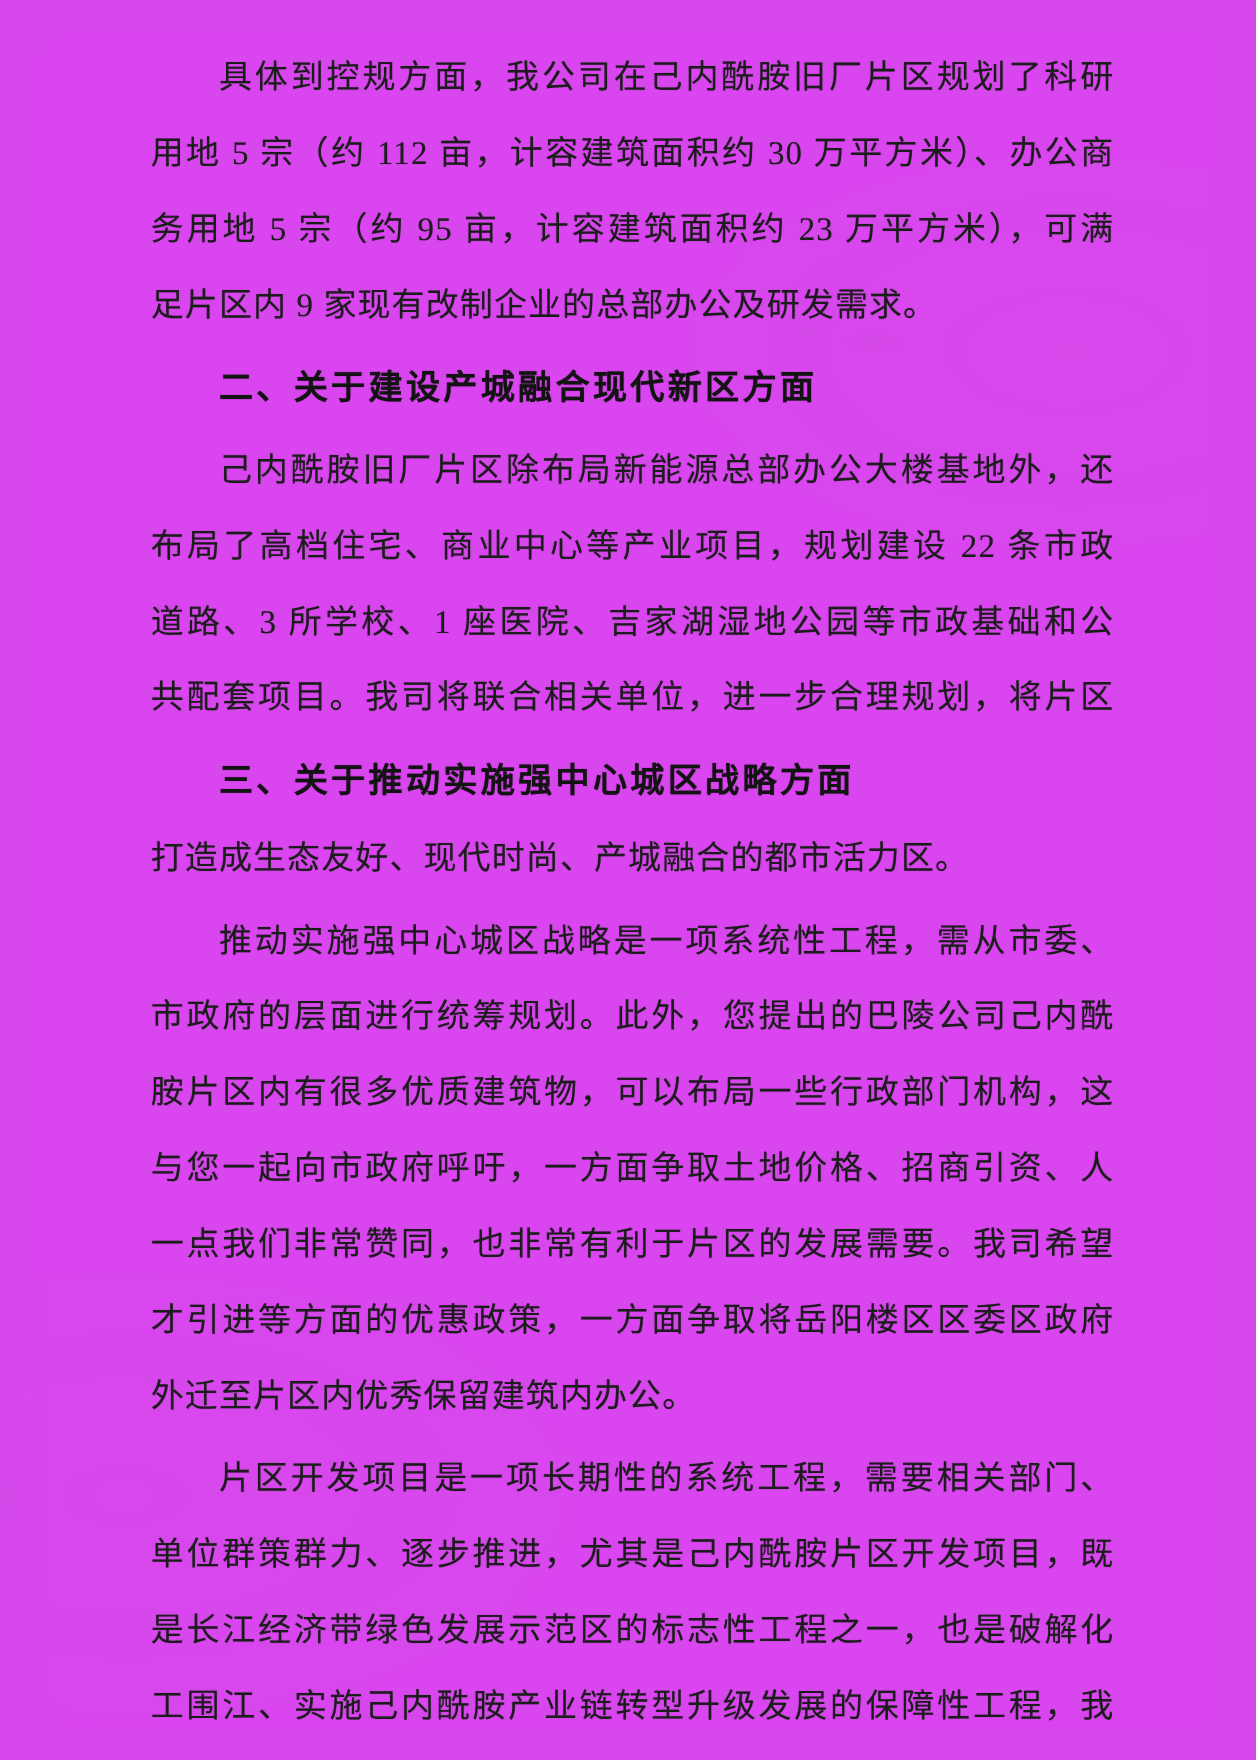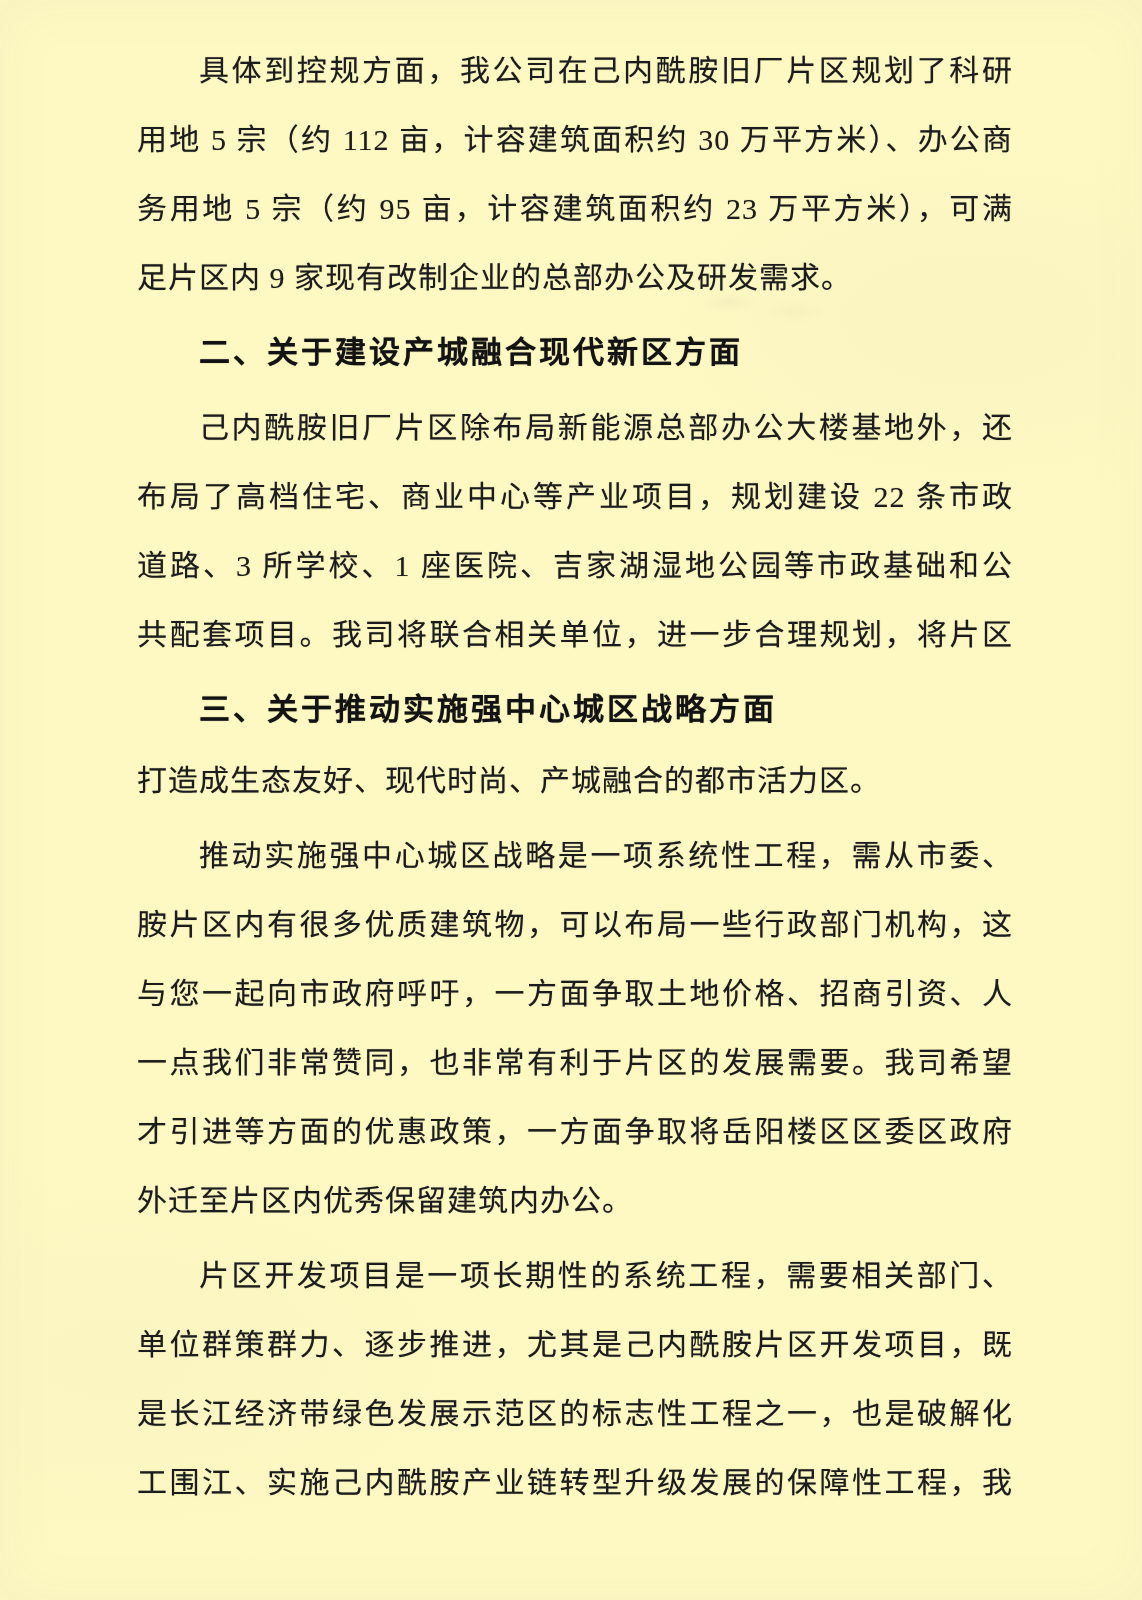--- a/index.html
+++ b/index.html
@@ -5,21 +5,21 @@
   html, body {
     margin: 0;
     padding: 0;
     background: #e8e8e6;
   }
   .page {
     position: relative;
     width: 1142px;
     height: 1600px;
     margin: 0 auto;
-    background: #fef9c3;
+    background: #d946ef;
     overflow: hidden;
     box-shadow: inset 0 0 60px rgba(120,120,110,0.05);
     font-family: "Liberation Serif", "DejaVu Serif", serif;
   }
   .content {
     position: absolute;
     left: 137px;
     top: 30px;
     width: 876px;
   }
@@ -89,20 +89,21 @@
       <div class="line">务用地 5 宗（约 95 亩，计容建筑面积约 23 万平方米），可满</div>
       <div class="line no-justify">足片区内 9 家现有改制企业的总部办公及研发需求。</div>
       <div class="line heading indent no-justify para-start">二、关于建设产城融合现代新区方面</div>
       <div class="line indent para-start">己内酰胺旧厂片区除布局新能源总部办公大楼基地外，还</div>
       <div class="line">布局了高档住宅、商业中心等产业项目，规划建设 22 条市政</div>
       <div class="line">道路、3 所学校、1 座医院、吉家湖湿地公园等市政基础和公</div>
       <div class="line">共配套项目。我司将联合相关单位，进一步合理规划，将片区</div>
       <div class="line heading indent no-justify para-start">三、关于推动实施强中心城区战略方面</div>
       <div class="line no-justify">打造成生态友好、现代时尚、产城融合的都市活力区。</div>
       <div class="line indent para-start">推动实施强中心城区战略是一项系统性工程，需从市委、</div>
+      <div class="line">市政府的层面进行统筹规划。此外，您提出的巴陵公司己内酰</div>
       <div class="line">胺片区内有很多优质建筑物，可以布局一些行政部门机构，这</div>
       <div class="line">与您一起向市政府呼吁，一方面争取土地价格、招商引资、人</div>
       <div class="line">一点我们非常赞同，也非常有利于片区的发展需要。我司希望</div>
       <div class="line">才引进等方面的优惠政策，一方面争取将岳阳楼区区委区政府</div>
       <div class="line no-justify">外迁至片区内优秀保留建筑内办公。</div>
       <div class="line indent para-start">片区开发项目是一项长期性的系统工程，需要相关部门、</div>
       <div class="line">单位群策群力、逐步推进，尤其是己内酰胺片区开发项目，既</div>
       <div class="line">是长江经济带绿色发展示范区的标志性工程之一，也是破解化</div>
       <div class="line">工围江、实施己内酰胺产业链转型升级发展的保障性工程，我</div>
     </div>

